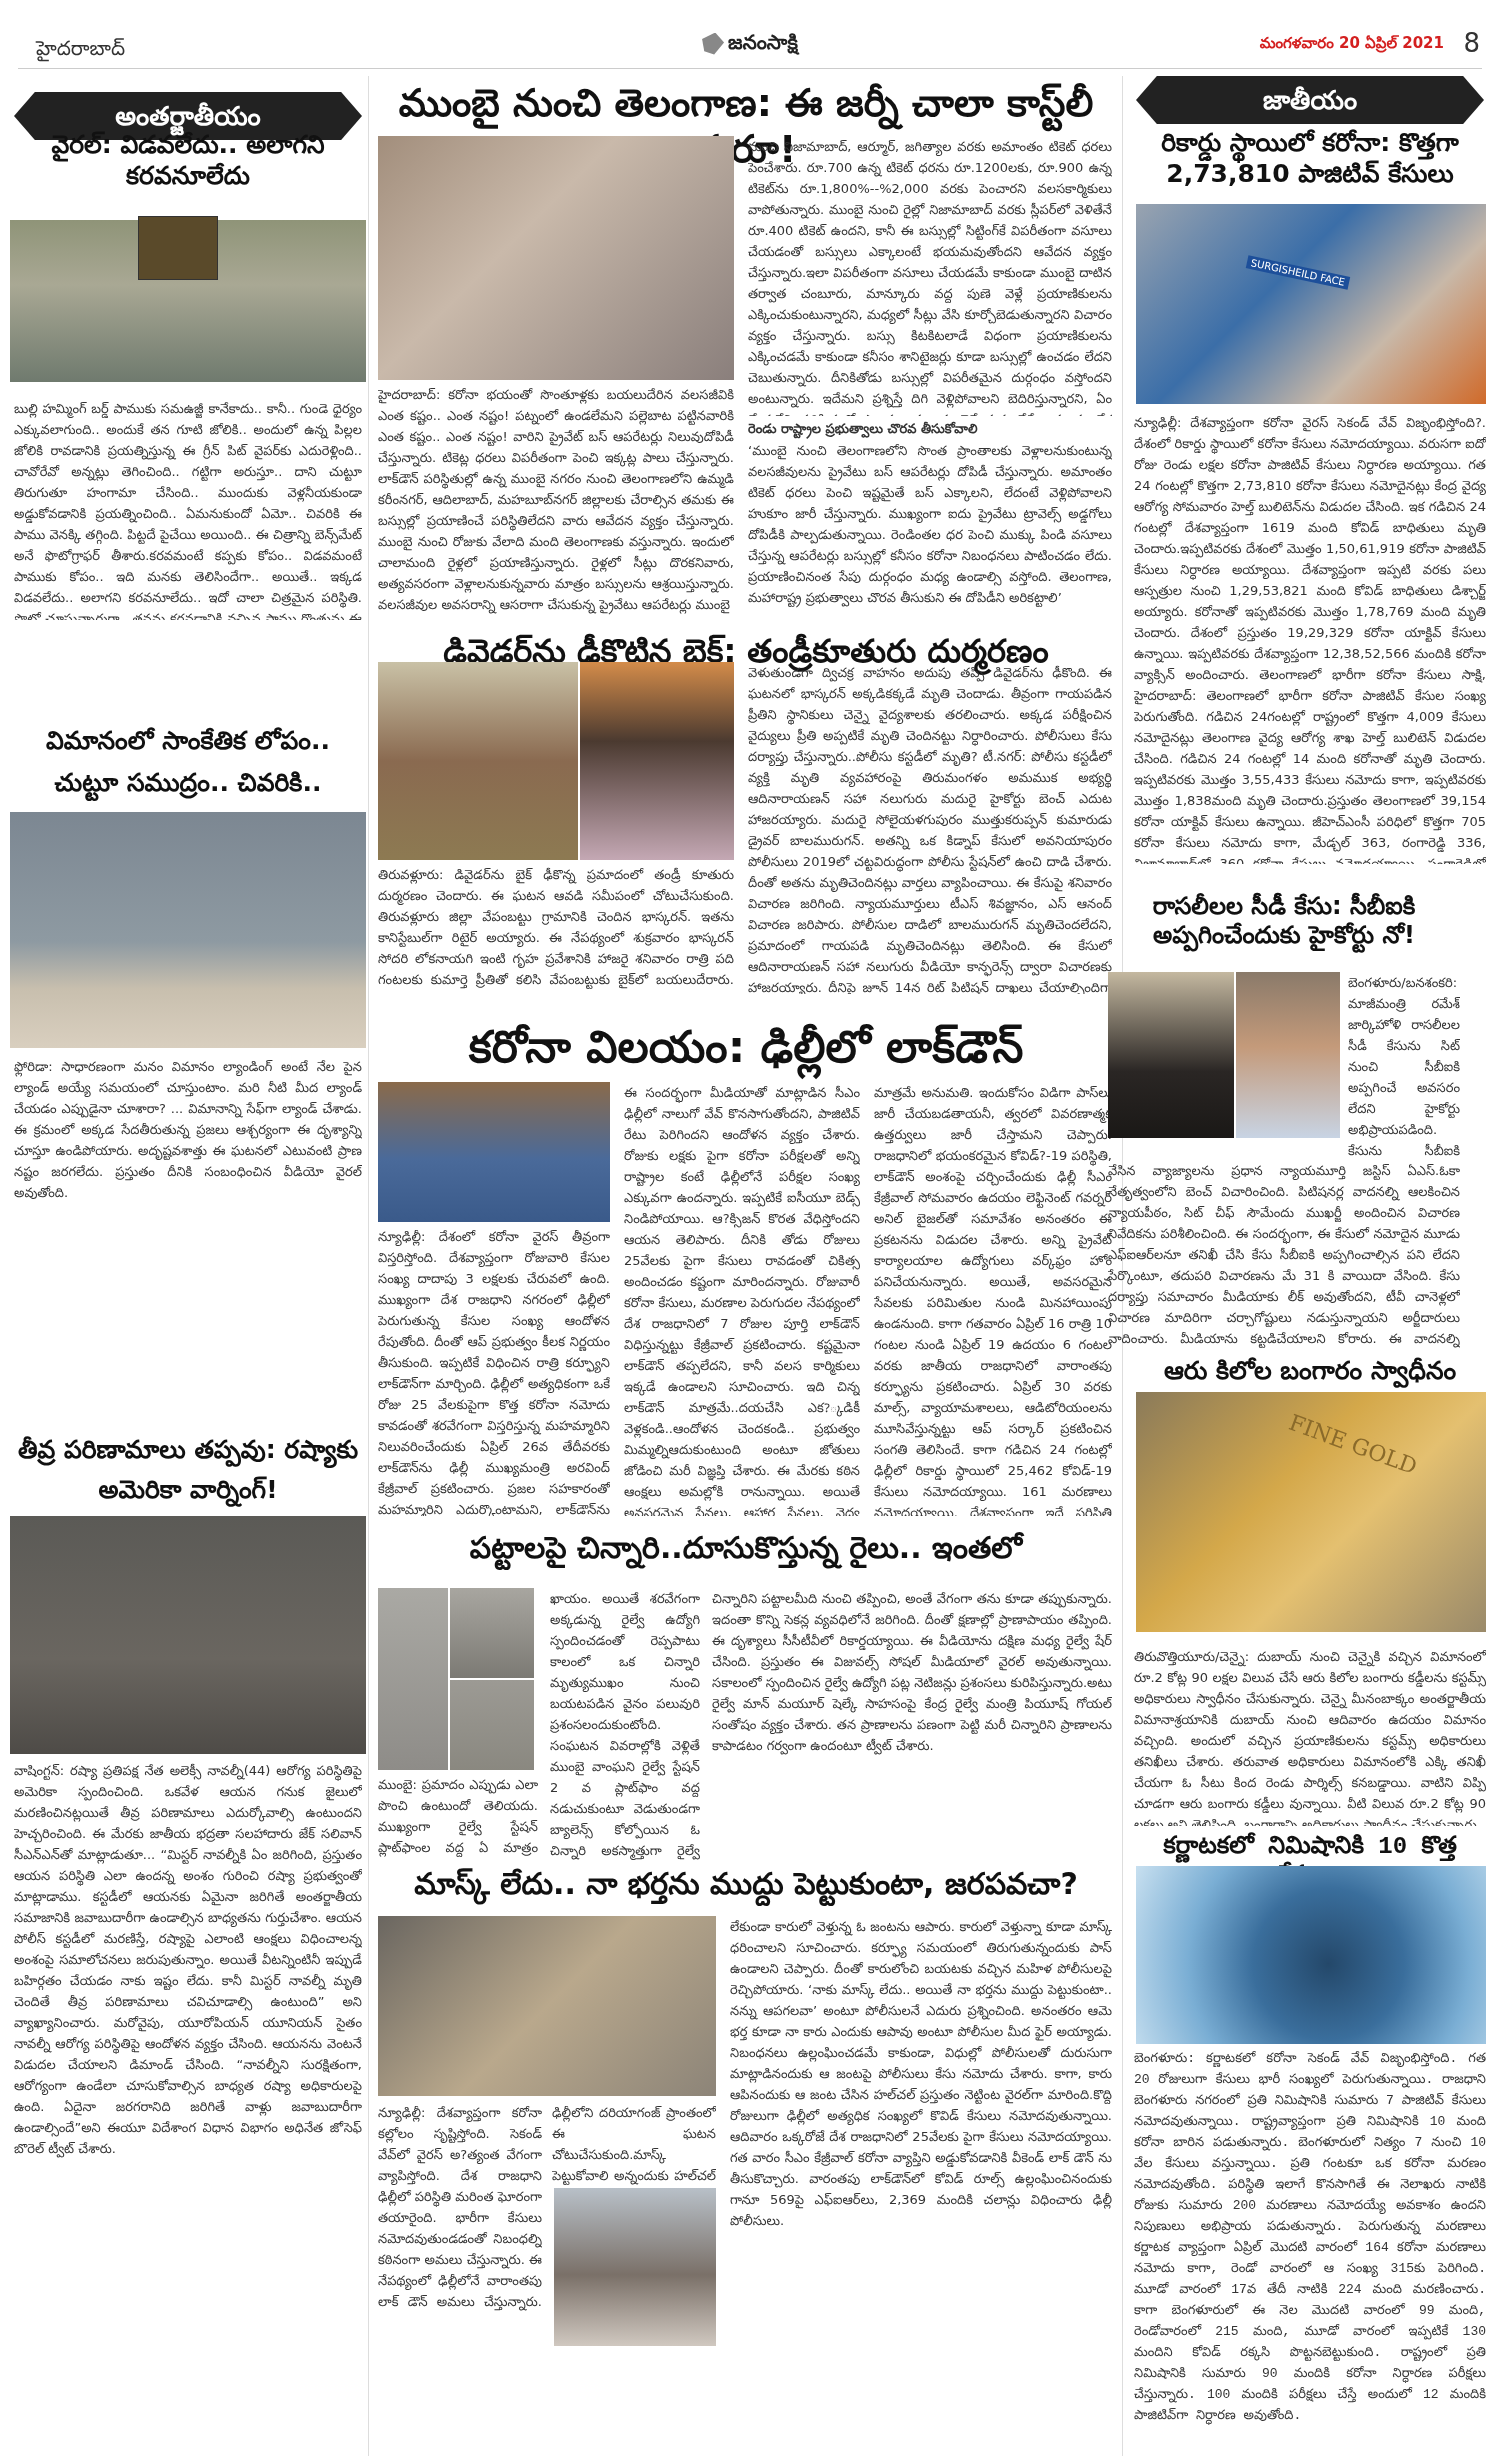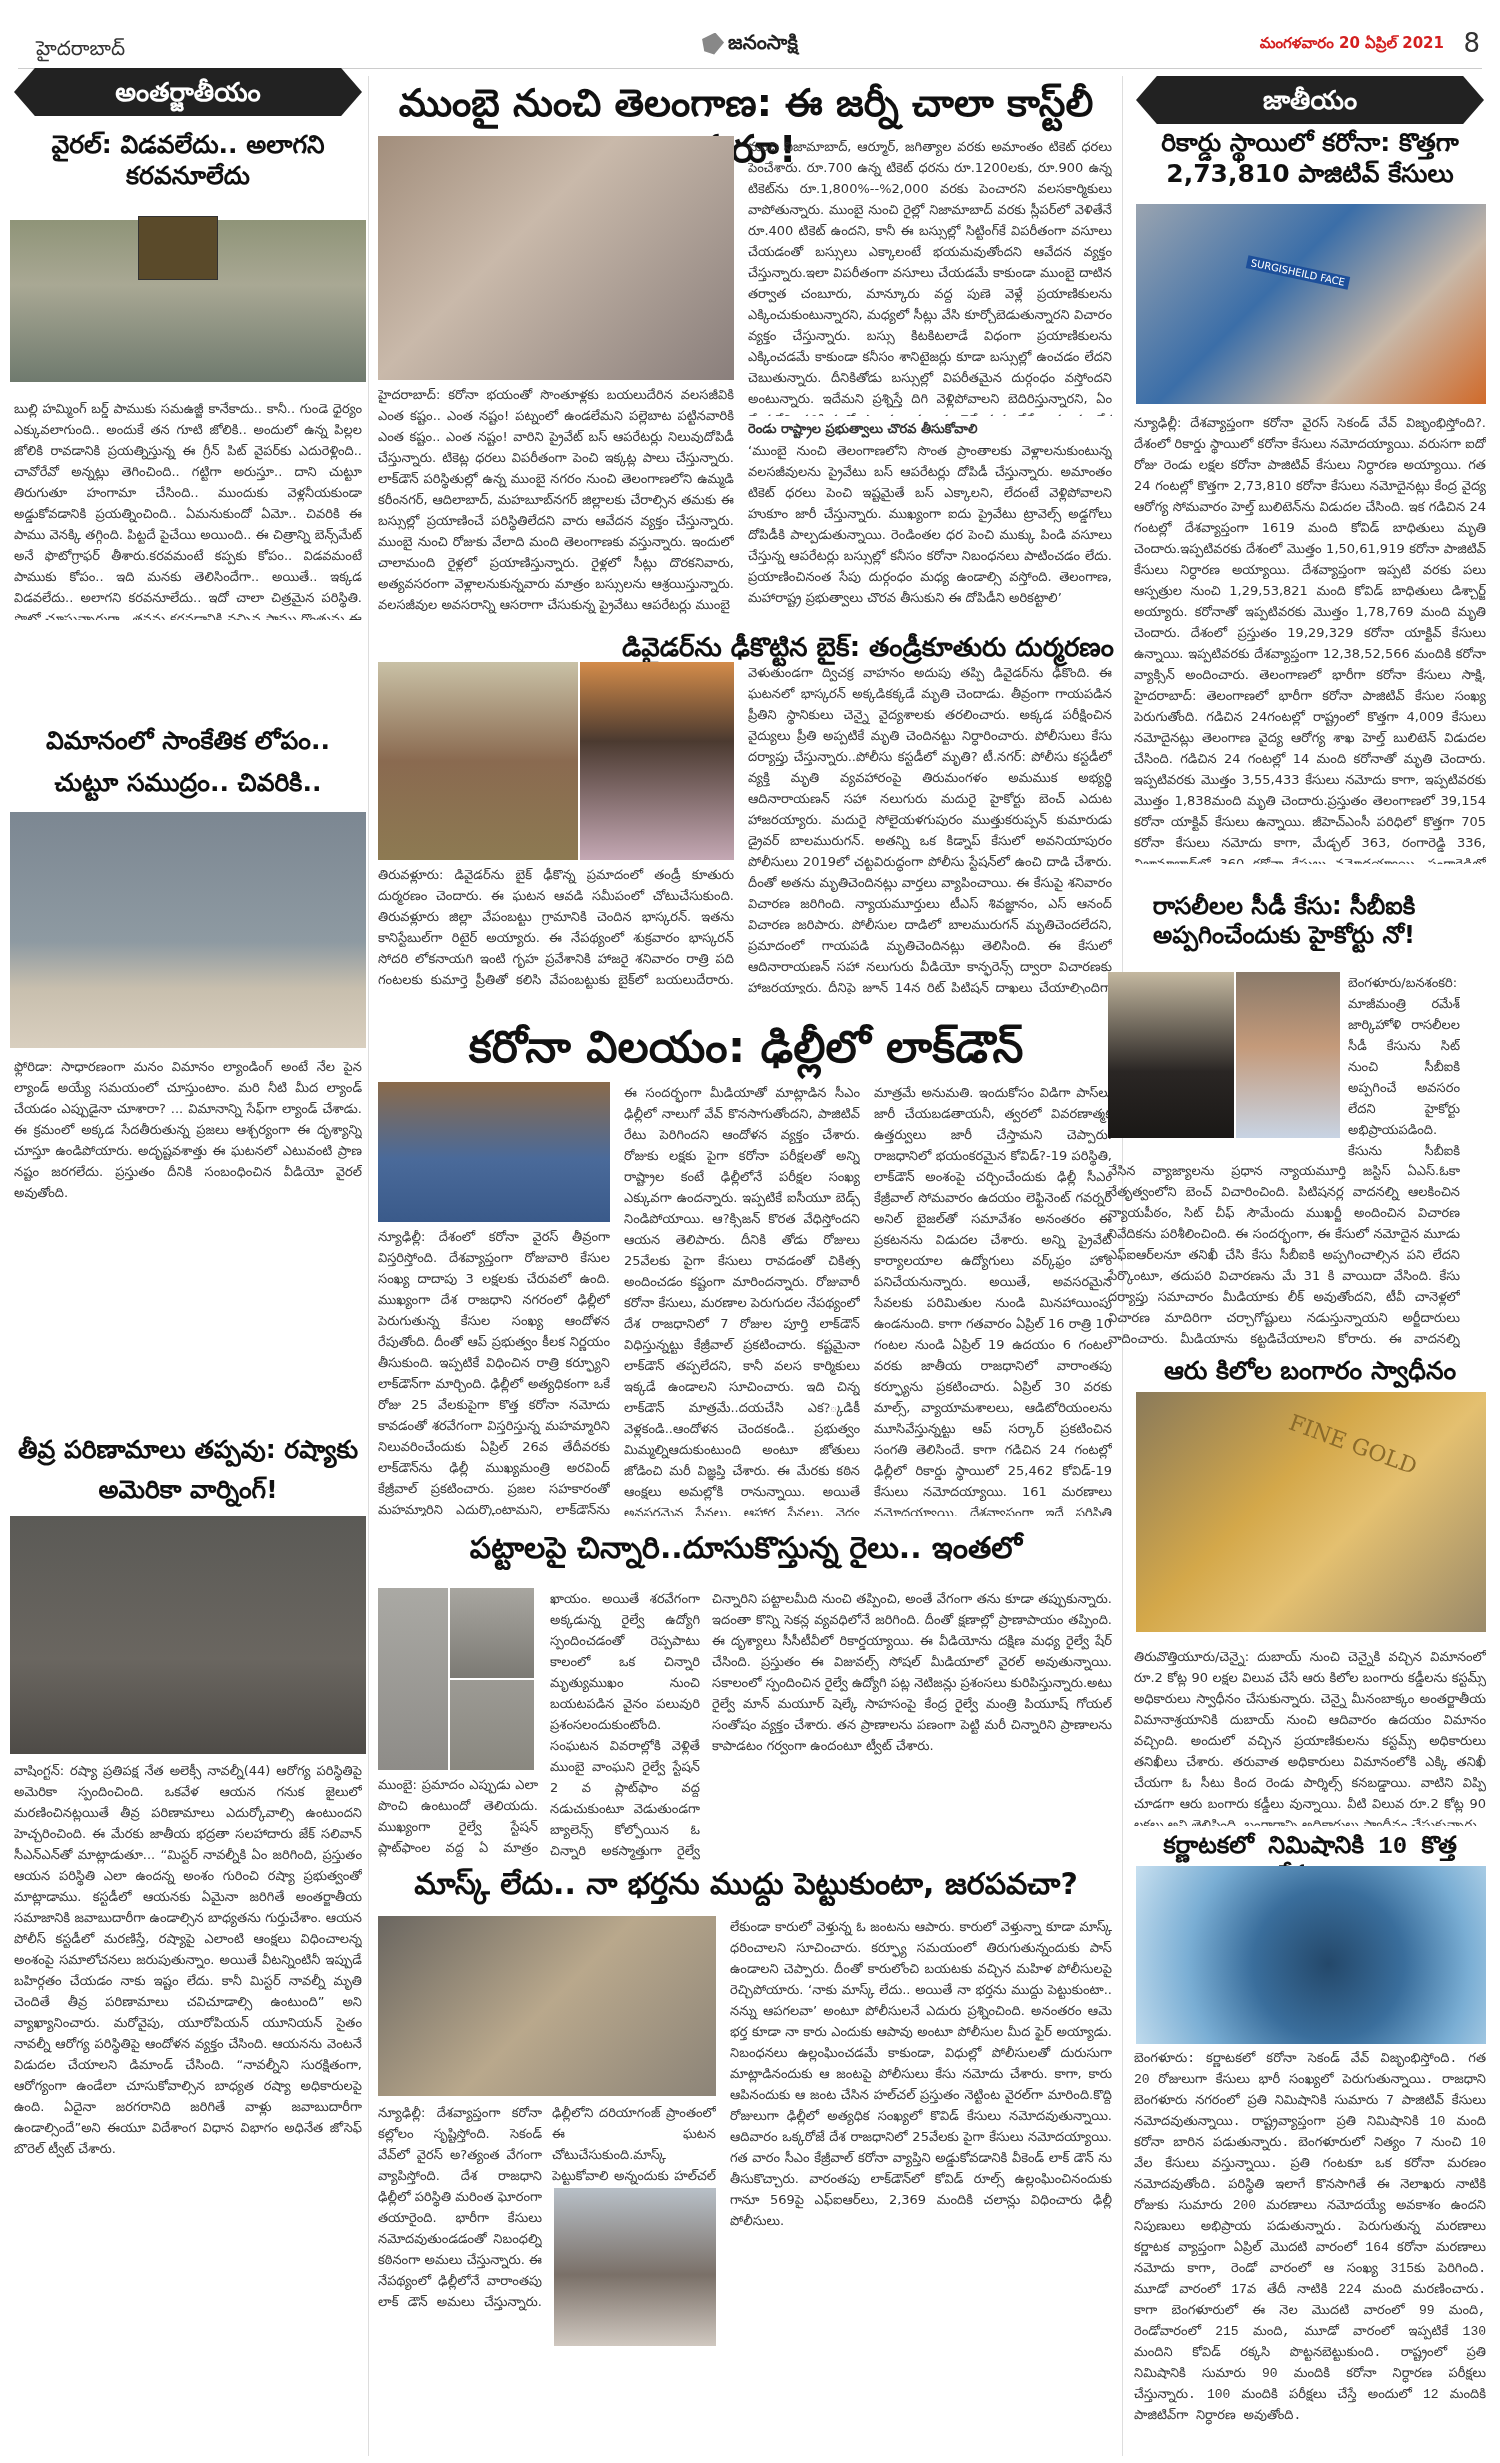--- a/index.html
+++ b/index.html
@@ -22,21 +22,21 @@
 </style>
 </head>
 <body>
 
 <div class="abs hdr-left">హైదరాబాద్</div>
 <div class="abs hdr-logo"><span class="mark"></span><span>జనంసాక్షి</span></div>
 <div class="abs hdr-date">మంగళవారం 20 ఏప్రిల్ 2021</div>
 <div class="abs hdr-page">8</div>
 <div class="abs rule"></div>
 
-<div class="abs banner" style="left:14px; top:68px; width:348px;">అంతర్జాతీయం</div>
+<div class="abs banner" style="left:14px; top:92px; width:348px;">అంతర్జాతీయం</div>
 
 <div class="abs" style="left:14px; top:130px; width:348px;">
   <h2 class="hl" style="font-size:25px;">వైరల్: విడవలేదు.. అలాగని కరవనూలేదు</h2>
   <div class="photo" style="left:-4px; top:90px; width:356px; height:162px; background: linear-gradient(180deg,#8f9478 0%,#a9a894 40%,#6f7a6e 100%);">
     <div style="position:absolute; left:128px; top:-4px; width:80px; height:64px; background:#5a4a2a; border:1px solid #333;"></div>
   </div>
   <p class="body" style="position:absolute; top:268px; width:348px; height:222px; overflow:hidden;">బుల్లి హమ్మింగ్ బర్డ్ పాముకు సమఉజ్జీ కానేకాదు.. కానీ.. గుండె ధైర్యం ఎక్కువలాగుంది.. అందుకే తన గూటి జోలికి.. అందులో ఉన్న పిల్లల జోలికి రావడానికి ప్రయత్నిస్తున్న ఈ గ్రీన్ పిట్ వైపర్‌కు ఎదురెళ్లింది.. చావోరేవో అన్నట్లు తెగించింది.. గట్టిగా అరుస్తూ.. దాని చుట్టూ తిరుగుతూ హంగామా చేసింది.. ముందుకు వెళ్లనీయకుండా అడ్డుకోవడానికి ప్రయత్నించింది.. ఏమనుకుందో ఏమో.. చివరికి ఈ పాము వెనక్కి తగ్గింది. పిట్టదే పైచేయి అయింది.. ఈ చిత్రాన్ని బెన్స్‌మేట్ అనే ఫొటోగ్రాఫర్ తీశారు.కరవమంటే కప్పకు కోపం.. విడవమంటే పాముకు కోపం.. ఇది మనకు తెలిసిందేగా.. అయితే.. ఇక్కడ విడవలేదు.. అలాగని కరవనూలేదు.. ఇదో చాలా చిత్రమైన పరిస్థితి. ఫొటో చూస్తున్నారుగా.. తనను కరవడానికి వచ్చిన పాము గొంతును ఈ కప్ప ఎలా పట్టుకుందో.. ఈ ట్రీ స్నేక్ కప్పను అమాంతం మింగేద్దామని వచ్చినా.. అది తెలివిగా పక్కకు తప్పుకోవడంతో ఈ మాత్రమే నోటికి చిక్కింది.దీంతో కప్ప విజృంభించేసింది.. పట్టు బిగించింది.. ఇలా ఇవి కొన్ని గంటలపాటు ఉండిపోయాయట. అలా ఉండిఉండి నీరసించి.. చివరికి దేనిదారిన అవి వెళ్లిపోయాయట. ఈ చిత్రాన్ని బెలీజ్ దేశ అడవుల్లో డేవిడ్ మైట్‌ల్యాండ్ అనే ఫొటోగ్రాఫర్ క్లిక్‌మనిపించారు.</p>
 </div>
 
 <div class="abs" style="left:14px; top:720px; width:348px;">
@@ -56,21 +56,21 @@
 <div class="abs" style="left:378px; top:80px; width:736px;">
   <h2 class="hl" style="font-size:38px;">ముంబై నుంచి తెలంగాణ: ఈ జర్నీ చాలా కాస్ట్‌లీ గురూ!</h2>
   <div class="photo" style="left:0; top:56px; width:356px; height:244px; background: linear-gradient(135deg,#a28e7c 0%,#c9b9aa 40%,#8a7f7c 100%);"></div>
   <p class="body" style="position:absolute; left:0; top:304px; width:356px; height:240px; overflow:hidden;">హైదరాబాద్: కరోనా భయంతో సొంతూళ్లకు బయలుదేరిన వలసజీవికి ఎంత కష్టం.. ఎంత నష్టం! పట్నంలో ఉండలేమని పల్లెబాట పట్టినవారికి ఎంత కష్టం.. ఎంత నష్టం! వారిని ప్రైవేట్ బస్ ఆపరేటర్లు నిలువుదోపిడీ చేస్తున్నారు. టికెట్ల ధరలు విపరీతంగా పెంచి ఇక్కట్ల పాలు చేస్తున్నారు. లాక్‌డౌన్ పరిస్థితుల్లో ఉన్న ముంబై నగరం నుంచి తెలంగాణలోని ఉమ్మడి కరీంనగర్, ఆదిలాబాద్, మహబూబ్‌నగర్ జిల్లాలకు చేరాల్సిన తమకు ఈ బస్సుల్లో ప్రయాణించే పరిస్థితిలేదని వారు ఆవేదన వ్యక్తం చేస్తున్నారు. ముంబై నుంచి రోజుకు వేలాది మంది తెలంగాణకు వస్తున్నారు. ఇందులో చాలామంది రైళ్లలో ప్రయాణిస్తున్నారు. రైళ్లలో సీట్లు దొరకనివారు, అత్యవసరంగా వెళ్లాలనుకున్నవారు మాత్రం బస్సులను ఆశ్రయిస్తున్నారు. వలసజీవుల అవసరాన్ని ఆసరాగా చేసుకున్న ప్రైవేటు ఆపరేటర్లు ముంబై</p>
   <p class="body" style="position:absolute; left:370px; top:56px; width:364px; height:280px; overflow:hidden;">నుంచి నిజామాబాద్, ఆర్మూర్, జగిత్యాల వరకు అమాంతం టికెట్ ధరలు పెంచేశారు. రూ.700 ఉన్న టికెట్ ధరను రూ.1200లకు, రూ.900 ఉన్న టికెట్‌ను రూ.1,800%--%2,000 వరకు పెంచారని వలసకార్మికులు వాపోతున్నారు. ముంబై నుంచి రైల్లో నిజామాబాద్ వరకు స్లీపర్‌లో వెళితేనే రూ.400 టికెట్ ఉందని, కానీ ఈ బస్సుల్లో సిట్టింగ్‌కే విపరీతంగా వసూలు చేయడంతో బస్సులు ఎక్కాలంటే భయమవుతోందని ఆవేదన వ్యక్తం చేస్తున్నారు.ఇలా విపరీతంగా వసూలు చేయడమే కాకుండా ముంబై దాటిన తర్వాత చంబూరు, మాన్కూరు వద్ద పుణె వెళ్లే ప్రయాణికులను ఎక్కించుకుంటున్నారని, మధ్యలో సీట్లు వేసి కూర్చోబెడుతున్నారని విచారం వ్యక్తం చేస్తున్నారు. బస్సు కిటకిటలాడే విధంగా ప్రయాణికులను ఎక్కించడమే కాకుండా కనీసం శానిటైజర్లు కూడా బస్సుల్లో ఉంచడం లేదని చెబుతున్నారు. దీనికితోడు బస్సుల్లో విపరీతమైన దుర్గంధం వస్తోందని అంటున్నారు. ఇదేమని ప్రశ్నిస్తే దిగి వెళ్లిపోవాలని బెదిరిస్తున్నారని, ఏం చేయలేని పరిస్థితుల్లో సొంత గ్రామాలకు వెళ్లేందుకు వేరే అవకాశం లేక ప్రైవేట్ బస్సులను ఆశ్రయిస్తున్నామని వాపోతున్నారు.</p>
   <p class="body" style="position:absolute; left:370px; top:338px; width:364px; font-weight:bold;">రెండు రాష్ట్రాల ప్రభుత్వాలు చొరవ తీసుకోవాలి</p>
   <p class="body" style="position:absolute; left:370px; top:360px; width:364px; height:184px; overflow:hidden;">‘ముంబై నుంచి తెలంగాణలోని సొంత ప్రాంతాలకు వెళ్లాలనుకుంటున్న వలసజీవులను ప్రైవేటు బస్ ఆపరేటర్లు దోపిడీ చేస్తున్నారు. అమాంతం టికెట్ ధరలు పెంచి ఇష్టమైతే బస్ ఎక్కాలని, లేదంటే వెళ్లిపోవాలని హుకూం జారీ చేస్తున్నారు. ముఖ్యంగా ఐదు ప్రైవేటు ట్రావెల్స్ అడ్డగోలు దోపిడీకి పాల్పడుతున్నాయి. రెండింతల ధర పెంచి ముక్కు పిండి వసూలు చేస్తున్న ఆపరేటర్లు బస్సుల్లో కనీసం కరోనా నిబంధనలు పాటించడం లేదు. ప్రయాణించినంత సేపు దుర్గంధం మధ్య ఉండాల్సి వస్తోంది. తెలంగాణ, మహారాష్ట్ర ప్రభుత్వాలు చొరవ తీసుకుని ఈ దోపిడీని అరికట్టాలి’</p>
 </div>
 
 <div class="abs" style="left:378px; top:632px; width:736px;">
-  <h2 class="hl" style="font-size:26px;text-align:right;">డివైడర్‌ను ఢీకొట్టిన బైక్: తండ్రీకూతురు దుర్మరణం</h2>
+  <h2 class="hl" style="font-size:32px;">డివైడర్‌ను ఢీకొట్టిన బైక్: తండ్రీకూతురు దుర్మరణం</h2>
   <div class="photo" style="left:0; top:30px; width:200px; height:198px; background: linear-gradient(180deg,#c9c1a6 0%,#8a6a50 50%,#8d7a52 100%);"></div>
   <div class="photo" style="left:202px; top:30px; width:154px; height:198px; background: linear-gradient(180deg,#d48c4a 0%,#4b3a30 40%,#c4a8b4 100%);"></div>
   <p class="body" style="position:absolute; left:0; top:232px; width:356px; height:130px; overflow:hidden;">తిరువళ్లూరు: డివైడర్‌ను బైక్ ఢీకొన్న ప్రమాదంలో తండ్రీ కూతురు దుర్మరణం చెందారు. ఈ ఘటన ఆవడి సమీపంలో చోటుచేసుకుంది. తిరువళ్లూరు జిల్లా వేపంబట్టు గ్రామానికి చెందిన భాస్కరన్. ఇతను కానిస్టేబుల్‌గా రిటైర్ అయ్యారు. ఈ నేపథ్యంలో శుక్రవారం భాస్కరన్ సోదరి లోకనాయగి ఇంటి గృహ ప్రవేశానికి హాజరై శనివారం రాత్రి పది గంటలకు కుమార్తె ప్రీతితో కలిసి వేపంబట్టుకు బైక్‌లో బయలుదేరారు. ఆవడి సమీపంలోని మోరై వద్ద</p>
   <p class="body" style="position:absolute; left:370px; top:30px; width:364px; height:332px; overflow:hidden;">వెళుతుండగా ద్విచక్ర వాహనం అదుపు తప్పి డివైడర్‌ను ఢీకొంది. ఈ ఘటనలో భాస్కరన్ అక్కడికక్కడే మృతి చెందాడు. తీవ్రంగా గాయపడిన ప్రీతిని స్థానికులు చెన్నై వైద్యశాలకు తరలించారు. అక్కడ పరీక్షించిన వైద్యులు ప్రీతి అప్పటికే మృతి చెందినట్టు నిర్ధారించారు. పోలీసులు కేసు దర్యాప్తు చేస్తున్నారు..పోలీసు కస్టడీలో మృతి? టీ.నగర్: పోలీసు కస్టడీలో వ్యక్తి మృతి వ్యవహారంపై తిరుమంగళం అమముక అభ్యర్థి ఆదినారాయణన్ సహా నలుగురు మదురై హైకోర్టు బెంచ్ ఎదుట హాజరయ్యారు. మదురై సోలైయళగుపురం ముత్తుకరుప్పన్ కుమారుడు డ్రైవర్ బాలమురుగన్. అతన్ని ఒక కిడ్నాప్ కేసులో అవనియాపురం పోలీసులు 2019లో చట్టవిరుద్ధంగా పోలీసు స్టేషన్‌లో ఉంచి దాడి చేశారు. దీంతో అతను మృతిచెందినట్లు వార్తలు వ్యాపించాయి. ఈ కేసుపై శనివారం విచారణ జరిగింది. న్యాయమూర్తులు టీఎస్ శివజ్ఞానం, ఎస్ ఆనంద్ విచారణ జరిపారు. పోలీసుల దాడిలో బాలమురుగన్ మృతిచెందలేదని, ప్రమాదంలో గాయపడి మృతిచెందినట్లు తెలిసింది. ఈ కేసులో ఆదినారాయణన్ సహా నలుగురు వీడియో కాన్ఫరెన్స్ ద్వారా విచారణకు హాజరయ్యారు. దీనిపై జూన్ 14న రిట్ పిటిషన్ దాఖలు చేయాల్సిందిగా న్యాయమూర్తులు ఉత్తర్వులిచ్చారు.</p>
 </div>
 
 <div class="abs" style="left:378px; top:1020px; width:736px;">
   <h2 class="hl" style="font-size:44px;">కరోనా విలయం: ఢిల్లీలో లాక్‌డౌన్</h2>
   <div class="photo" style="left:0; top:62px; width:232px; height:140px; background: linear-gradient(180deg,#8a6a4a 0%,#4a6a9a 55%,#3a5a8a 100%);"></div>
   <p class="body" style="position:absolute; left:0; top:206px; width:232px; height:290px; overflow:hidden;">న్యూఢిల్లీ: దేశంలో కరోనా వైరస్ తీవ్రంగా విస్తరిస్తోంది. దేశవ్యాప్తంగా రోజువారి కేసుల సంఖ్య దాదాపు 3 లక్షలకు చేరువలో ఉంది. ముఖ్యంగా దేశ రాజధాని నగరంలో ఢిల్లీలో పెరుగుతున్న కేసుల సంఖ్య ఆందోళన రేపుతోంది. దీంతో ఆప్ ప్రభుత్వం కీలక నిర్ణయం తీసుకుంది. ఇప్పటికే విధించిన రాత్రి కర్ఫ్యూని లాక్‌డౌన్‌గా మార్చింది. ఢిల్లీలో అత్యధికంగా ఒకే రోజు 25 వేలకుపైగా కొత్త కరోనా నమోదు కావడంతో శరవేగంగా విస్తరిస్తున్న మహమ్మారిని నిలువరించేందుకు ఏప్రిల్ 26వ తేదీవరకు లాక్‌డౌన్‌ను ఢిల్లీ ముఖ్యమంత్రి అరవింద్ కేజ్రీవాల్ ప్రకటించారు. ప్రజల సహకారంతో మహమ్మారిని ఎదుర్కొంటామని, లాక్‌డౌన్‌ను పొడిగించే అవకాశం రాదని భావిస్తున్నామని ఢిల్లీ సీఎం ఆశాభావం వ్యక్తం చేశారు.</p>

